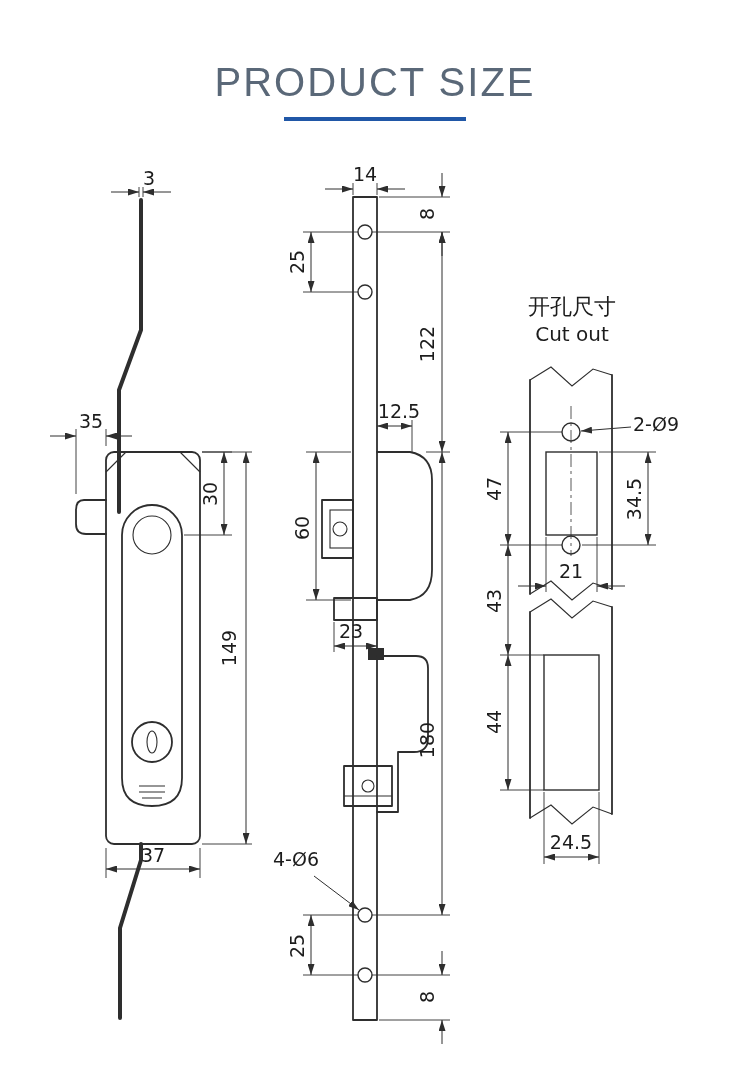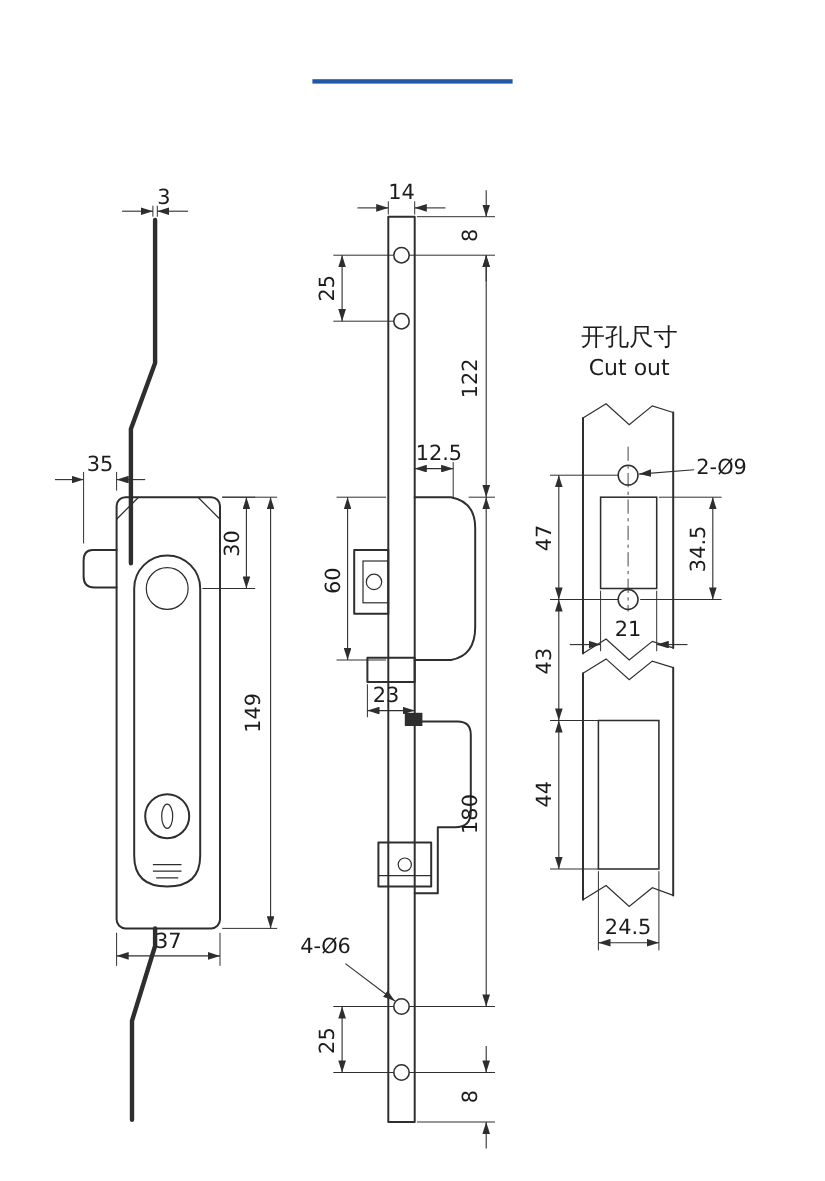--- a/index.html
+++ b/index.html
@@ -22,20 +22,21 @@
   .dimtxt { font-family:"DejaVu Sans", sans-serif; font-size:19px; fill:#1c1c1c; }
   .cjk    { font-family:"DejaVu Sans", sans-serif; font-size:22px; fill:#1c1c1c; }
   .entxt  { font-family:"DejaVu Sans", sans-serif; font-size:20px; fill:#1c1c1c; }
 </style>
 </head>
 <body>
 
 <div class="page">
 
   <header class="title-wrap">
+    <h1 class="title">PRODUCT SIZE</h1>
     <div class="underline"></div>
   </header>
 
   <svg class="drawing" width="750" height="1074" viewBox="0 0 750 1074" xmlns="http://www.w3.org/2000/svg">
     <defs>
       <marker id="arr" viewBox="0 0 11 7" refX="11" refY="3.5" markerWidth="11" markerHeight="7" orient="auto-start-reverse" markerUnits="userSpaceOnUse">
         <path d="M0 0 L11 3.5 L0 7 Z" fill="#2e2e2e"></path>
       </marker>
     </defs>
 

